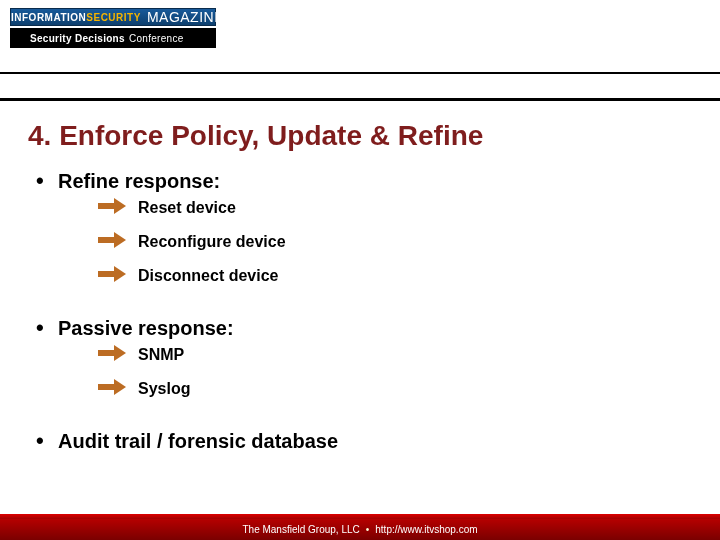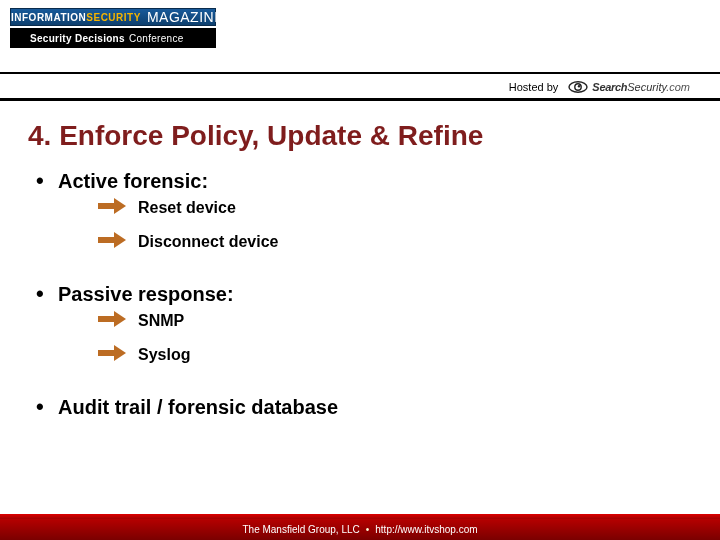--- a/index.html
+++ b/index.html
@@ -208,49 +208,43 @@
         <span class="word-sec">SECURITY</span>
         <span class="word-mag">MAGAZINE'S</span>
       </div>
       <div class="logo-sdc">
         <span class="word-sd">Security Decisions</span>
         <span class="word-conf">Conference</span>
       </div>
     </div>
     <div class="header-rule"></div>
     <div class="header-rule2"></div>
-    <div class="hosted-by">
-      <span>Hosted by</span>
-      <span class="ss-logo">
-        <svg width="20" height="14" viewBox="0 0 20 14">
-          <ellipse cx="10" cy="7" rx="9" ry="5.2" fill="none" stroke="#222" stroke-width="1.4"></ellipse>
-          <circle cx="10" cy="7" r="3.2" fill="none" stroke="#222" stroke-width="1.4"></circle>
-          <circle cx="11" cy="6.2" r="1.2" fill="#222"></circle>
-        </svg>
-        <span>
-          <span class="ss1">Search</span><span class="ss2">Security</span><span class="ss3">.com</span>
-        </span>
-      </span>
-    </div>
   </div>
 
   <div class="content">
     <div class="title">4. Enforce Policy, Update &amp; Refine</div>
 
     <ul class="top-bullets">
 
       <li>
-        <span>Active forensic:</span>
+        <span>Refine response:</span>
         <ul class="arrow-list">
           <li>
             <span class="arrow-icon">
                 <span class="shaft"></span>
                 <span class="head"></span>
               </span>
             <span>Reset device</span>
+          </li>
+          <li>
+            <span class="arrow-icon">
+                <span class="shaft"></span>
+                <span class="head"></span>
+              </span>
+            <span>Reconfigure device</span>
           </li>
           <li>
             <span class="arrow-icon">
                 <span class="shaft"></span>
                 <span class="head"></span>
               </span>
             <span>Disconnect device</span>
           </li>
         </ul>
       </li>

